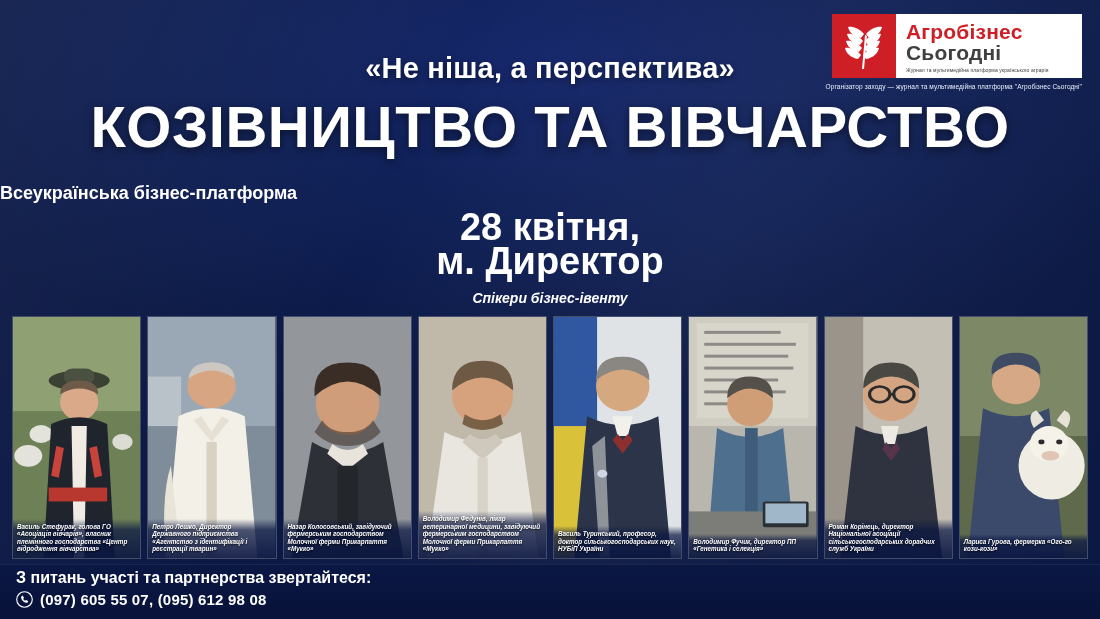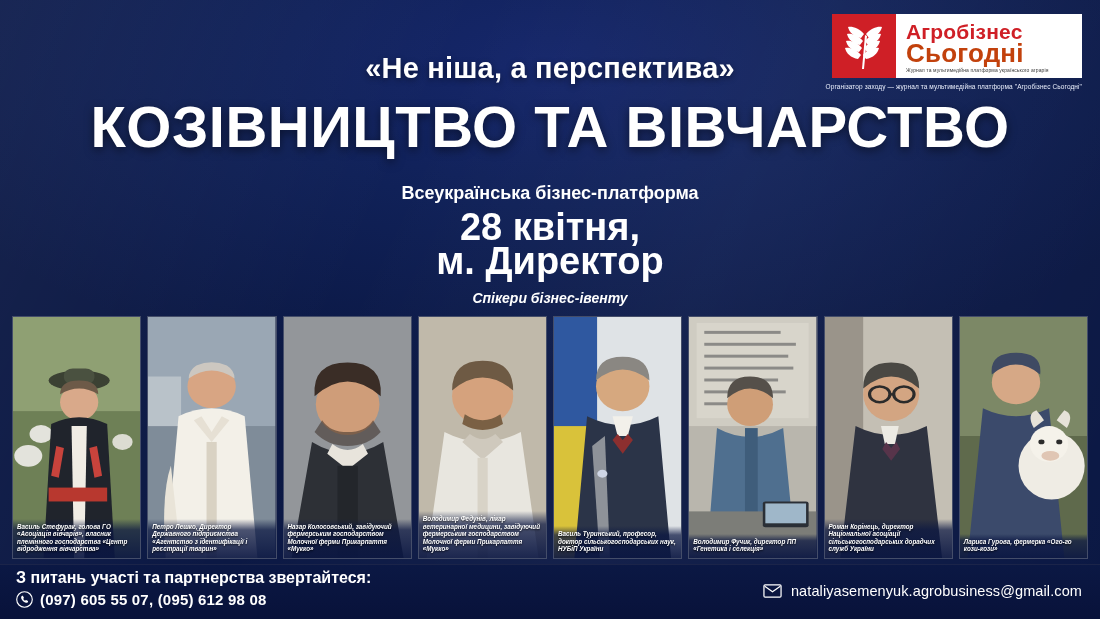--- a/index.html
+++ b/index.html
@@ -62,23 +62,23 @@
     text-align: left;
   }
   .logo-text .l1 {
     color: #cf1f26;
     font-weight: bold;
     font-size: 21px;
     line-height: 21px;
     letter-spacing: .2px;
   }
   .logo-text .l2 {
-    color: #c2410c;
-    font-weight: bold;
-    font-size: 26px;
+    color: #404040;
+    font-weight: bold;
+    font-size: 21px;
     line-height: 22px;
     letter-spacing: .2px;
   }
   .logo-text .l3 {
     color: #3a3a3a;
     font-size: 5px;
     line-height: 7px;
     margin-top: 3px;
     letter-spacing: .1px;
   }
@@ -111,21 +111,20 @@
     font-size: 58px;
     font-weight: bold;
     letter-spacing: .5px;
     line-height: 62px;
     text-shadow: 0 3px 10px rgba(0,0,0,.5);
   }
   .subtitle {
     position: absolute;
     top: 183px;
     left: 0; right: 0;
-    text-align: center;
     color: #ffffff;
     font-size: 18px;
     font-weight: bold;
   }
   .date {
     position: absolute;
     top: 210px;
     left: 0; right: 0;
     text-align: center;
     color: #ffffff;
@@ -433,24 +432,15 @@
       <div class="phones">
         <span class="ic">
           <svg width="17" height="17" viewBox="0 0 24 24" xmlns="http://www.w3.org/2000/svg" aria-hidden="true">
             <circle cx="12" cy="12" r="11" fill="none" stroke="#ffffff" stroke-width="1.6"></circle>
             <path d="M8.2 7.2c.7-.6 1.5-.4 1.9.3l.9 1.6c.3.6.2 1.1-.3 1.5l-.6.5c.5 1.2 1.5 2.2 2.7 2.8l.5-.6c.4-.5.9-.6 1.5-.3l1.6.9c.7.4.9 1.2.3 1.9-.9 1-2.2 1.2-3.6.6-2.4-1-4.5-3.1-5.5-5.5-.6-1.4-.4-2.7.6-3.7z" fill="#ffffff"></path>
           </svg>
         </span>
         <span class="pnum">(097) 605 55 07, (095) 612 98 08</span>
       </div>
     </div>
-    <div class="footer-right">
-      <span class="ic">
-        <svg width="19" height="14" viewBox="0 0 24 18" xmlns="http://www.w3.org/2000/svg" aria-hidden="true">
-          <rect x="1" y="1" width="22" height="16" rx="1.5" fill="none" stroke="#ffffff" stroke-width="1.6"></rect>
-          <path d="M2 3l10 7 10-7" fill="none" stroke="#ffffff" stroke-width="1.6"></path>
-        </svg>
-      </span>
-      <span class="email">nataliyasemenyuk.agrobusiness@gmail.com</span>
-    </div>
   </div>
 
 </div>
 
 </body></html>

